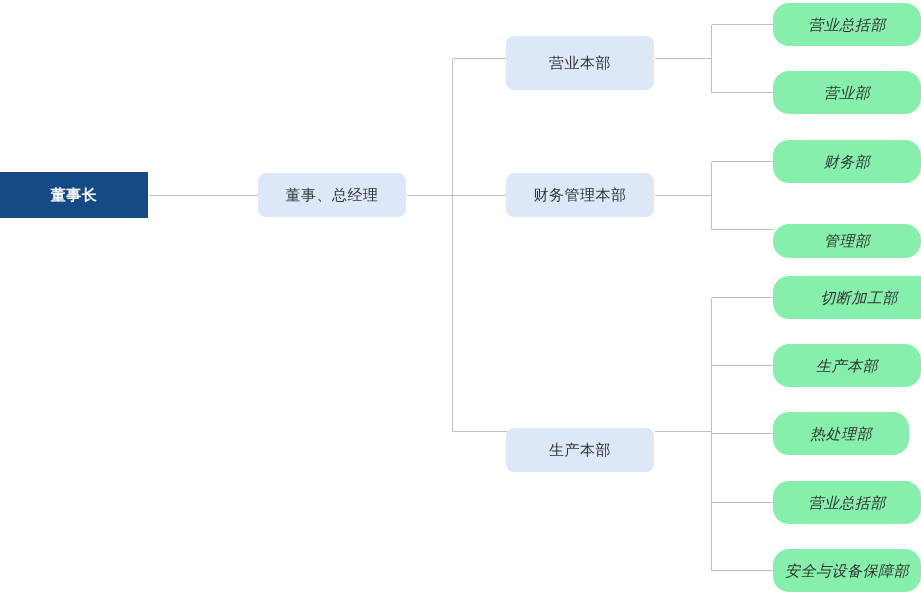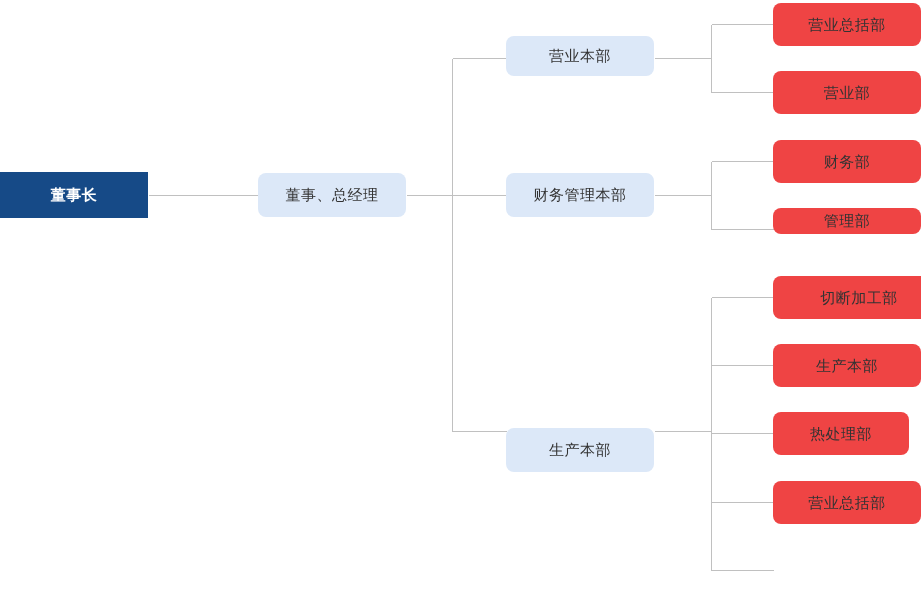--- a/index.html
+++ b/index.html
@@ -42,23 +42,24 @@
     background: #164a87;
     color: #ffffff;
     font-weight: bold;
     border-radius: 0;
   }
   .node-branch {
     background: #dce8f8;
     color: #333333;
   }
   .node-leaf {
-    background: #ef4444;
+    background: #86efac;
     color: #333333;
-    border-radius: 8px;
+    border-radius: 16px;
+    font-style: italic;
   }
 </style>
 </head>
 <body>
 
 <div id="org-chart">
 
   <svg id="connector-layer" width="921" height="592" viewBox="0 0 921 592" shape-rendering="crispEdges" xmlns="http://www.w3.org/2000/svg">
     <g stroke="#c0c0c0" stroke-width="1" fill="none">
 
@@ -87,28 +88,29 @@
       <path d="M711.5 433.5 H773.5"></path>
       <path d="M711.5 502.5 H773.5"></path>
       <path d="M711.5 570.5 H773.5"></path>
     </g>
   </svg>
 
   <div class="node node-root" style="left:0px; top:172px; width:148px; height:46px;">董事长</div>
 
   <div class="node node-branch" style="left:258px; top:173px; width:148px; height:44px;">董事、总经理</div>
 
-  <div class="node node-branch" style="left:506px; top:36px; width:148px; height:40px;">营业本部</div>
+  <div class="node node-branch" style="left:506px; top:36px; width:148px; height:54px;">营业本部</div>
   <div class="node node-branch" style="left:506px; top:173px; width:148px; height:44px;">财务管理本部</div>
   <div class="node node-branch" style="left:506px; top:428px; width:148px; height:44px;">生产本部</div>
 
   <div class="node node-leaf" style="left:773px; top:3px; width:148px; height:43px;">营业总括部</div>
   <div class="node node-leaf" style="left:773px; top:71px; width:148px; height:43px;">营业部</div>
 
   <div class="node node-leaf" style="left:773px; top:140px; width:148px; height:43px;">财务部</div>
-  <div class="node node-leaf" style="left:773px; top:208px; width:148px; height:26px;">管理部</div>
+  <div class="node node-leaf" style="left:773px; top:224px; width:148px; height:34px;">管理部</div>
 
   <div class="node node-leaf" style="left:773px; top:276px; width:172px; height:43px;">切断加工部</div>
   <div class="node node-leaf" style="left:773px; top:344px; width:148px; height:43px;">生产本部</div>
   <div class="node node-leaf" style="left:773px; top:412px; width:136px; height:43px;">热处理部</div>
   <div class="node node-leaf" style="left:773px; top:481px; width:148px; height:43px;">营业总括部</div>
+  <div class="node node-leaf" style="left:773px; top:549px; width:148px; height:43px;">安全与设备保障部</div>
 
 </div>
 
 </body></html>

